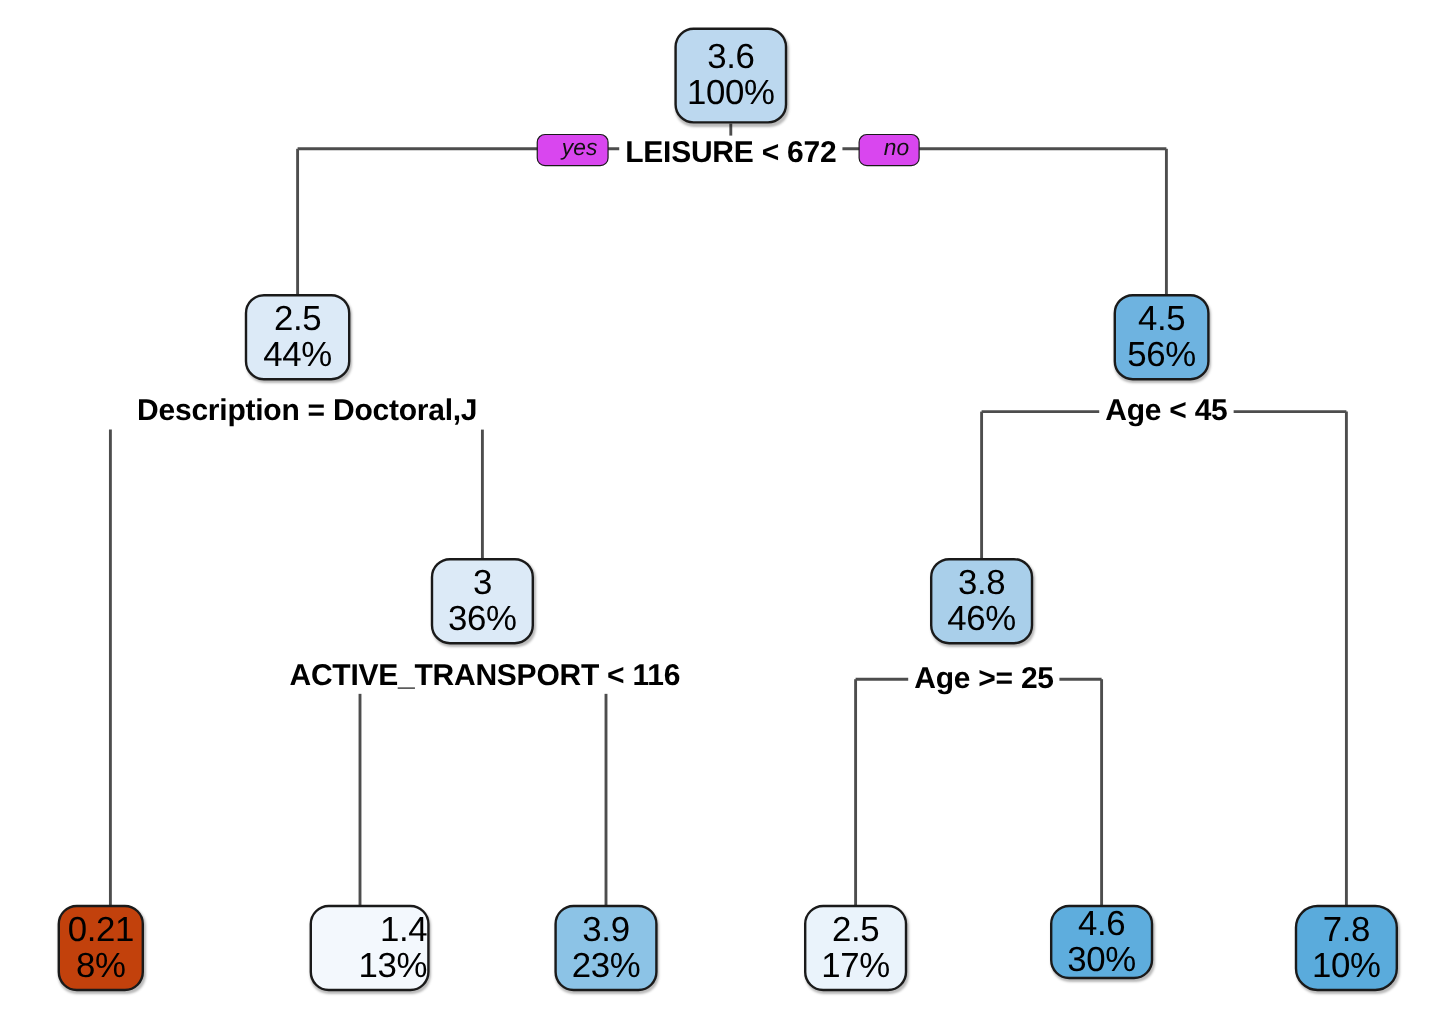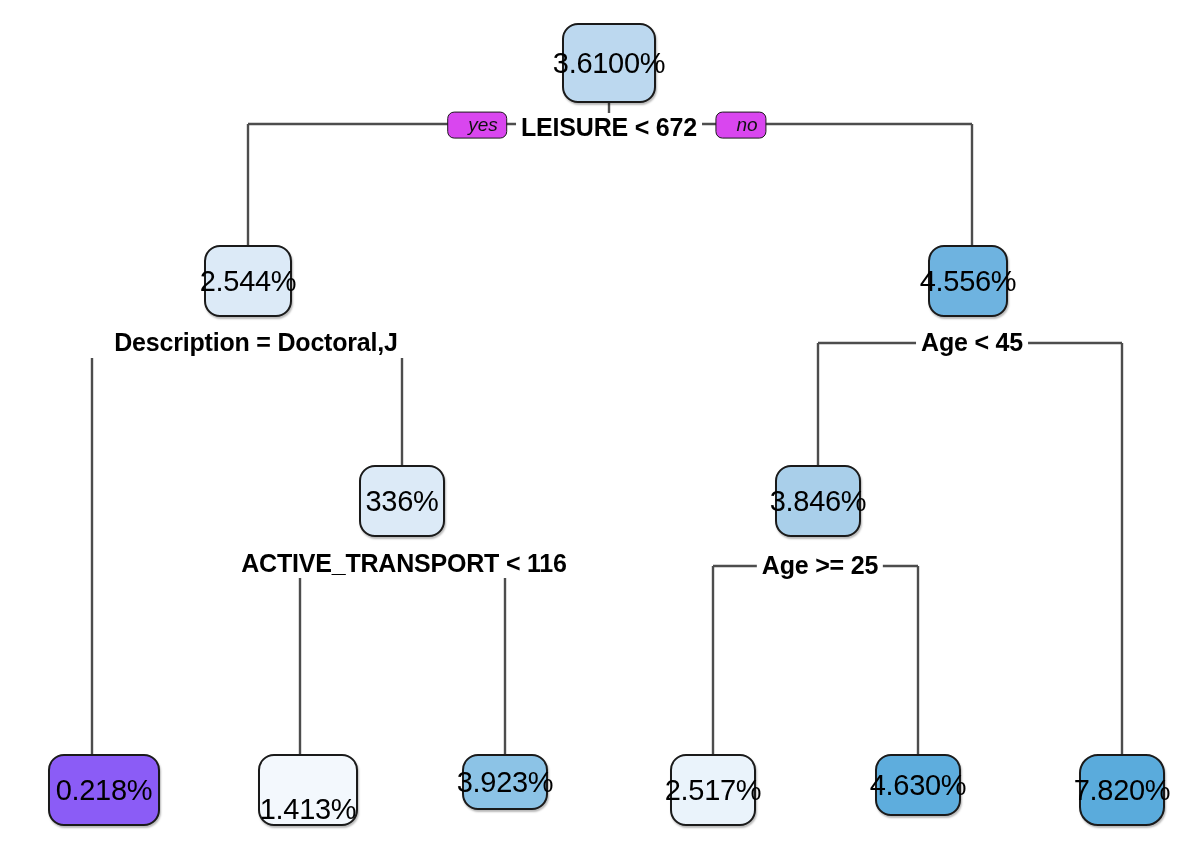--- a/index.html
+++ b/index.html
@@ -26,21 +26,21 @@
     width: 1200px;
     height: 859px;
   }
   
   .tree-node {
     position: absolute;
     box-sizing: border-box;
     border: 2.2px solid #1a1a1a;
     border-radius: 16px;
     display: flex;
-    flex-direction: row;
+    flex-direction: column;
     align-items: center;
     justify-content: center;
     color: #000000;
     font-family: "Liberation Sans", sans-serif;
     line-height: 1.04;
     box-shadow: 1px 2px 2px rgba(0,0,0,0.28);
     z-index: 3;
   }
   .node-value {
     font-size: 29px;
@@ -128,48 +128,48 @@
   <div class="tree-node" style="left:359px; top:465px; width:86px; height:72px; background:#dceaf7;">
     <span class="node-value">3</span>
     <span class="node-pct">36%</span>
   </div>
 
   <div class="tree-node" style="left:775px; top:465px; width:86px; height:72px; background:#a9cfea;">
     <span class="node-value">3.8</span>
     <span class="node-pct">46%</span>
   </div>
 
-  <div class="tree-node" style="left:48px; top:754px; width:112px; height:72px; background:#8b5cf6;">
+  <div class="tree-node" style="left:48px; top:754px; width:72px; height:72px; background:#c2410c;">
     <span class="node-value">0.21</span>
     <span class="node-pct">8%</span>
   </div>
 
   <div class="tree-node" style="left:258px; top:754px; width:100px; height:72px; background:#f3f8fd;align-items:flex-end;">
     <span class="node-value">1.4</span>
     <span class="node-pct">13%</span>
   </div>
 
-  <div class="tree-node" style="left:462px; top:754px; width:86px; height:56px; background:#8cc3e6;">
+  <div class="tree-node" style="left:462px; top:754px; width:86px; height:72px; background:#8cc3e6;">
     <span class="node-value">3.9</span>
     <span class="node-pct">23%</span>
   </div>
 
   <div class="tree-node" style="left:670px; top:754px; width:86px; height:72px; background:#eaf3fb;">
     <span class="node-value">2.5</span>
     <span class="node-pct">17%</span>
   </div>
 
   <div class="tree-node" style="left:875px; top:754px; width:86px; height:62px; background:#5eaddd;">
     <span class="node-value">4.6</span>
     <span class="node-pct">30%</span>
   </div>
 
   <div class="tree-node" style="left:1079px; top:754px; width:86px; height:72px; background:#5aabdc;border-radius:19px;">
     <span class="node-value">7.8</span>
-    <span class="node-pct">20%</span>
+    <span class="node-pct">10%</span>
   </div>
 
   <div class="split-label" style="left:609px; top:113px;">LEISURE &lt; 672</div>
 
   <div class="split-label" style="left:256px; top:328px;">Description = Doctoral,J</div>
 
   <div class="split-label" style="left:972px; top:328px;">Age &lt; 45</div>
 
   <div class="split-label" style="left:404px; top:549px;text-align:right;">ACTIVE_TRANSPORT &lt; 116</div>
 

